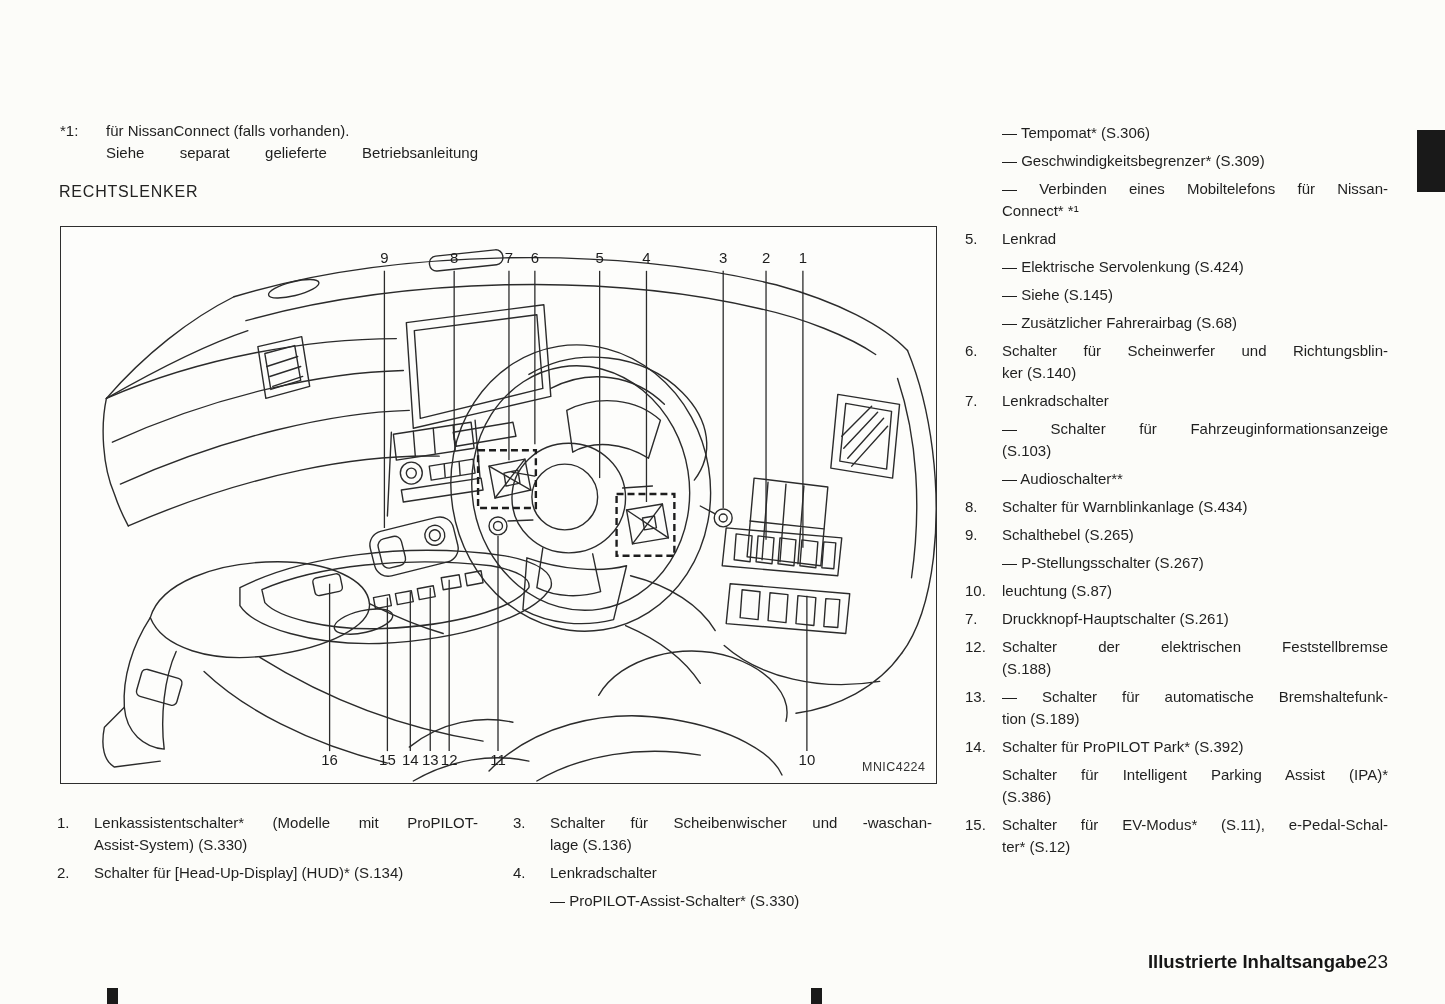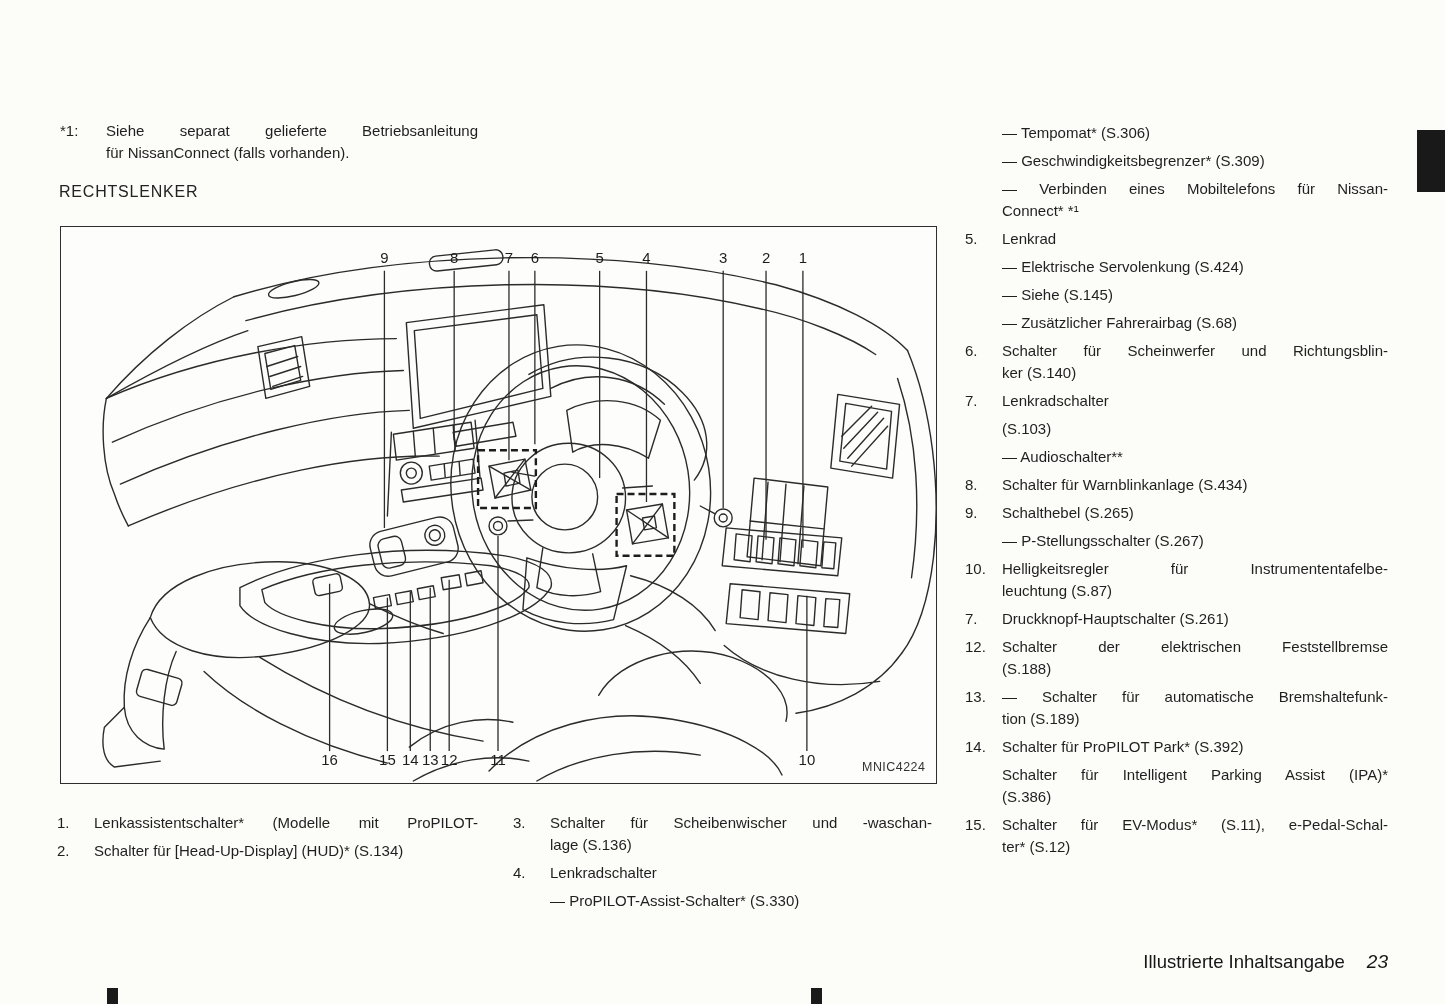--- a/index.html
+++ b/index.html
@@ -32,39 +32,39 @@
   .li{display:flex;margin-top:6px;}
   .list .li:first-child{margin-top:0;}
   .num{width:37px;flex:none;line-height:22px;}
   .bdy{flex:1;min-width:0;}
   .para + .para{margin-top:6px;}
   .ln{line-height:22px;white-space:normal;}
   .jl{text-align:justify;text-align-last:justify;}
 
   
   #footer{position:absolute;right:57px;top:951px;display:flex;align-items:baseline;}
-  #footer .ft{font-weight:400;font-size:18.5px;color:#161616;}
-  #footer .pn{font-size:19px;margin-left:22px;color:#161616;font-style:italic;}
+  #footer .ft{font-weight:700;font-size:18.5px;color:#161616;}
+  #footer .pn{font-size:19px;color:#161616;}
 
   
   #thumb-tab{position:absolute;left:1417px;top:130px;width:28px;height:62px;background:#191919;}
   .regmark{position:absolute;width:11px;height:16px;background:#1a1a1a;}
   #regmark-left{left:107px;top:988px;}
   #regmark-right{left:811px;top:988px;}
 </style>
 </head>
 <body>
 
 <div id="page">
 
   <div id="footnote">
     <div class="fl">*1:</div>
     <div class="fb">
+      <div class="ln">für NissanConnect (falls vorhanden).</div>
       <div class="ln jl">Siehe separat gelieferte Betriebsanleitung</div>
-      <div class="ln">für NissanConnect (falls vorhanden).</div>
     </div>
   </div>
 
   <div id="heading">RECHTSLENKER</div>
 
   <div id="figure-box">
     <svg viewBox="0 0 875 558">
       <g class="sk">
 
         <path d="M 172,70 C 330,22 556,18 716,58 C 778,75 824,99 848,124"></path>
@@ -207,20 +207,21 @@
       <text id="fig-code" x="866" y="546" text-anchor="end">MNIC4224</text>
     </svg>
   </div>
 
   <div id="list-left" class="list">
       <div class="li">
         <div class="num">1.</div>
         <div class="bdy">
           <div class="para">
             <div class="ln jl">Lenkassistentschalter* (Modelle mit ProPILOT-</div>
+            <div class="ln">Assist-System) (S.330)</div>
           </div>
         </div>
       </div>
       <div class="li">
         <div class="num">2.</div>
         <div class="bdy">
           <div class="para">
             <div class="ln">Schalter für [Head-Up-Display] (HUD)* (S.134)</div>
           </div>
         </div>
@@ -290,20 +291,21 @@
           </div>
         </div>
       </div>
       <div class="li">
         <div class="num">7.</div>
         <div class="bdy">
           <div class="para">
             <div class="ln">Lenkradschalter</div>
           </div>
           <div class="para">
+            <div class="ln jl">— Schalter für Fahrzeuginformationsanzeige</div>
             <div class="ln">(S.103)</div>
           </div>
           <div class="para">
             <div class="ln">— Audioschalter**</div>
           </div>
         </div>
       </div>
       <div class="li">
         <div class="num">8.</div>
         <div class="bdy">
@@ -320,21 +322,20 @@
           </div>
           <div class="para">
             <div class="ln">— P-Stellungsschalter (S.267)</div>
           </div>
         </div>
       </div>
       <div class="li">
         <div class="num">10.</div>
         <div class="bdy">
           <div class="para">
-            <div class="ln jl">Helligkeitsregler für Instrumententafelbe-</div>
             <div class="ln">leuchtung (S.87)</div>
           </div>
         </div>
       </div>
       <div class="li">
         <div class="num">7.</div>
         <div class="bdy">
           <div class="para">
             <div class="ln">Druckknopf-Hauptschalter (S.261)</div>
           </div>

